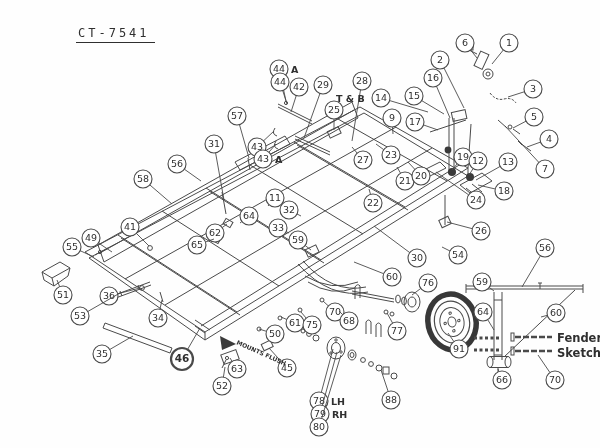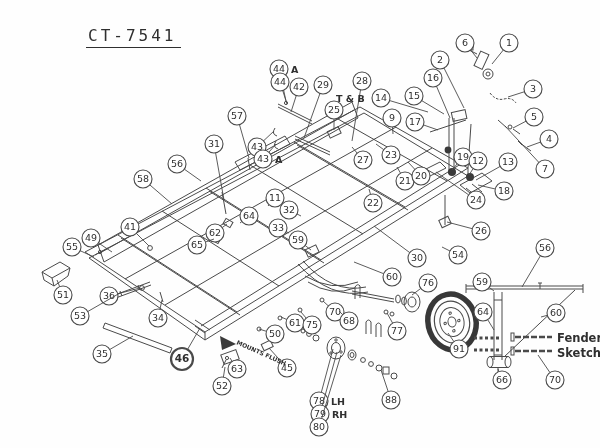--- a/index.html
+++ b/index.html
@@ -1,19 +1,19 @@
 <!DOCTYPE html>
 <html><head>
 <meta charset="utf-8">
 <style>
   html,body{margin:0;padding:0;background:#e8e8e8;}
   .stage{position:relative;width:600px;height:448px;background:#fefefe;overflow:hidden;
          font-family:"DejaVu Sans",sans-serif;}
-  .title{position:absolute;left:86px;top:26px;font-family:"DejaVu Sans Mono",monospace;
-         font-size:16px;letter-spacing:3px;color:#2f2f2f;border-bottom:1.6px solid #2f2f2f;
+  .title{position:absolute;left:76px;top:26px;font-family:"DejaVu Sans Mono",monospace;
+         font-size:12px;letter-spacing:3px;color:#2f2f2f;border-bottom:1.6px solid #2f2f2f;
          padding:0 5px 2px 2px;}
   svg{position:absolute;left:0;top:0;}
   .co-num{font:9.5px "DejaVu Sans",sans-serif;text-anchor:middle;fill:#2f2f2f;}
   .co-bold{font-weight:bold;font-size:10.5px;}
   .co-suffix{font:bold 9.5px "DejaVu Sans",sans-serif;fill:#2f2f2f;}
   .anno{fill:#2f2f2f;font-family:"DejaVu Sans",sans-serif;}
 </style>
 </head>
 <body>
 

